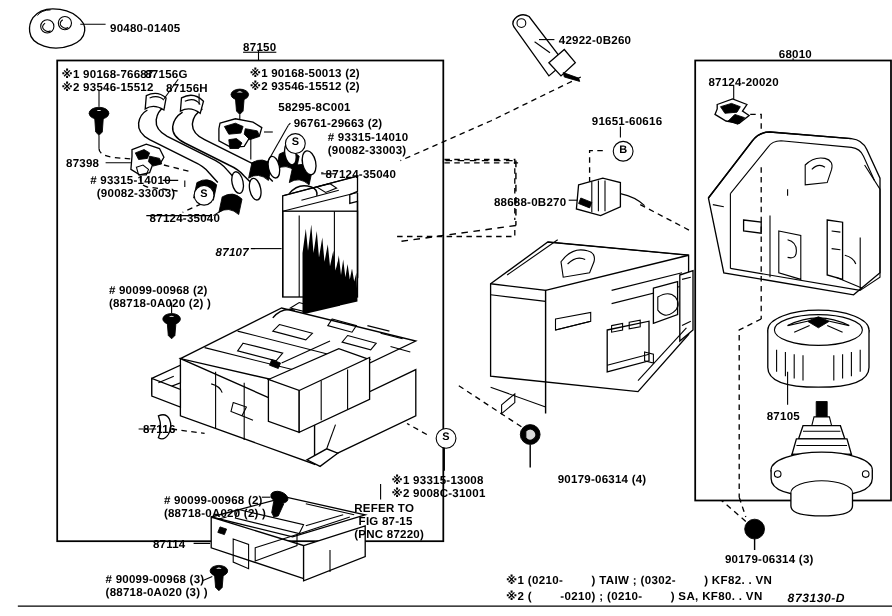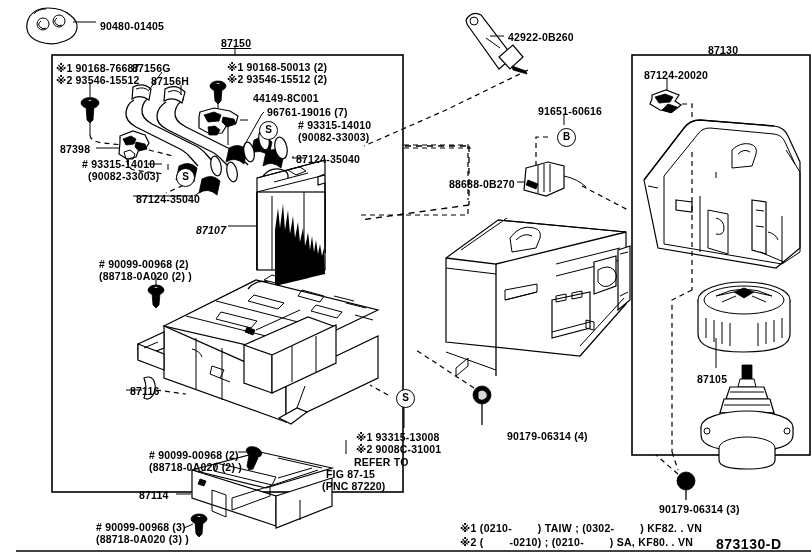--- a/index.html
+++ b/index.html
@@ -377,58 +377,58 @@
 
   <div id="label-layer">
       <div class="lbl" style="left: 84px; top: 20px;">90480-01405</div>
       <div class="lbl" style="left: 205px; top: 37px; text-decoration: underline;">87150</div>
       <div class="lbl" style="left: 40px; top: 62px;">※1 90168-76687</div>
       <div class="lbl" style="left: 40px; top: 74px;">※2 93546-15512</div>
       <div class="lbl" style="left: 116px; top: 62px;">87156G</div>
       <div class="lbl" style="left: 135px; top: 75px;">87156H</div>
       <div class="lbl" style="left: 211px; top: 61px;">※1 90168-50013 (2)</div>
       <div class="lbl" style="left: 211px; top: 73px;">※2 93546-15512 (2)</div>
-      <div class="lbl" style="left: 237px; top: 92px;">44149-8C001</div>
-      <div class="lbl" style="left: 251px; top: 106px;">96761-19016 (7)</div>
+      <div class="lbl" style="left: 237px; top: 92px;">58295-8C001</div>
+      <div class="lbl" style="left: 251px; top: 106px;">96761-29663 (2)</div>
       <div class="lbl" style="left: 282px; top: 119px;"># 93315-14010</div>
       <div class="lbl" style="left: 282px; top: 131px;">(90082-33003)</div>
       <div class="lbl" style="left: 44px; top: 143px;">87398</div>
       <div class="lbl" style="left: 66px; top: 158px;"># 93315-14010</div>
       <div class="lbl" style="left: 72px; top: 170px;">(90082-33003)</div>
       <div class="lbl" style="left: 280px; top: 153px;">87124-35040</div>
       <div class="lbl" style="left: 120px; top: 193px;">87124-35040</div>
       <div class="lbl" style="left: 180px; top: 224px; font-style: italic;">87107</div>
       <div class="lbl" style="left: 83px; top: 258px;"># 90099-00968 (2)</div>
       <div class="lbl" style="left: 83px; top: 270px;">(88718-0A020 (2) )</div>
       <div class="lbl" style="left: 78px; top: 385px; padding-left: 36px;">87116</div>
       <div class="lbl" style="left: 133px; top: 449px;"># 90099-00968 (2)</div>
       <div class="lbl" style="left: 133px; top: 461px;">(88718-0A020 (2) )</div>
       <div class="lbl" style="left: 123px; top: 489px;">87114</div>
       <div class="lbl" style="left: 80px; top: 521px;"># 90099-00968 (3)</div>
       <div class="lbl" style="left: 80px; top: 533px;">(88718-0A020 (3) )</div>
       <div class="lbl" style="left: 340px; top: 431px;">※1 93315-13008</div>
       <div class="lbl" style="left: 340px; top: 443px;">※2 9008C-31001</div>
-      <div class="lbl" style="left: 306px; top: 456px; margin-left: 32px;">REFER TO</div>
+      <div class="lbl" style="left: 306px; top: 456px;">REFER TO</div>
       <div class="lbl" style="left: 310px; top: 468px;">FIG 87-15</div>
       <div class="lbl" style="left: 306px; top: 480px;">(PNC 87220)</div>
       <div class="lbl" style="left: 492px; top: 31px;">42922-0B260</div>
       <div class="lbl" style="left: 522px; top: 105px;">91651-60616</div>
       <div class="lbl" style="left: 433px; top: 178px;">88688-0B270</div>
-      <div class="lbl" style="left: 692px; top: 44px;">87130</div>
+      <div class="lbl" style="left: 692px; top: 44px;">68010</div>
       <div class="lbl" style="left: 628px; top: 69px;">87124-20020</div>
       <div class="lbl" style="left: 681px; top: 373px;">87105</div>
       <div class="lbl" style="left: 443px; top: 430px; padding-left: 48px;">90179-06314 (4)</div>
       <div class="lbl" style="left: 643px; top: 503px;">90179-06314 (3)</div>
     </div>
   <div id="footnote-layer">
       <div class="lbl" style="left: 444px; top: 522px; letter-spacing: 0.3px;">※1 (0210-        ) TAIW ; (0302-        ) KF82. . VN</div>
       <div class="lbl" style="left: 444px; top: 536px; letter-spacing: 0.3px;">※2 (        -0210) ; (0210-        ) SA, KF80. . VN</div>
     </div>
   <div id="tag-layer">
       <div class="circtag" style="left: 160px; top: 168px;">S</div>
       <div class="circtag" style="left: 243px; top: 121px;">S</div>
       <div class="circtag" style="left: 541px; top: 128px;">B</div>
       <div class="circtag" style="left: 380px; top: 389px;">S</div>
     </div>
 
-  <div class="lbl" style="left:700px;top:538px;font-size:14px;letter-spacing:.5px;">873130-D</div>
+  <div class="lbl" style="left:700px;top:538px;font-size:11px;letter-spacing:.5px;font-style:italic;">873130-D</div>
 
 </div>
 
 </body></html>

